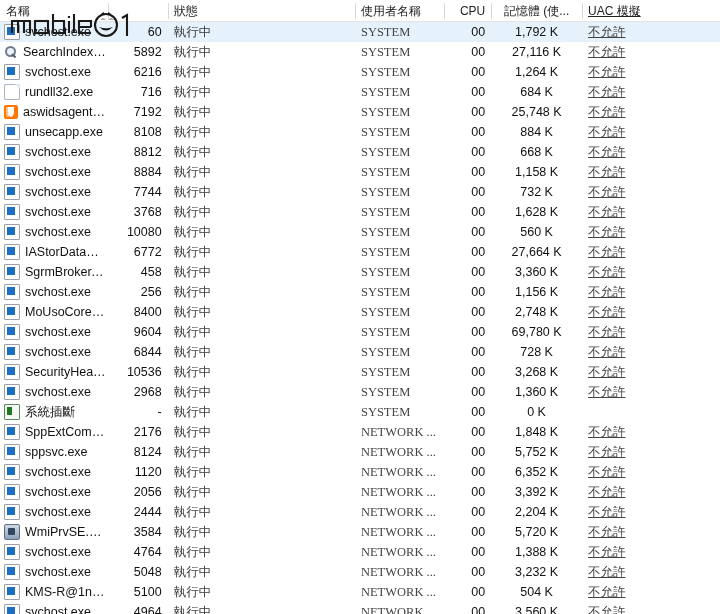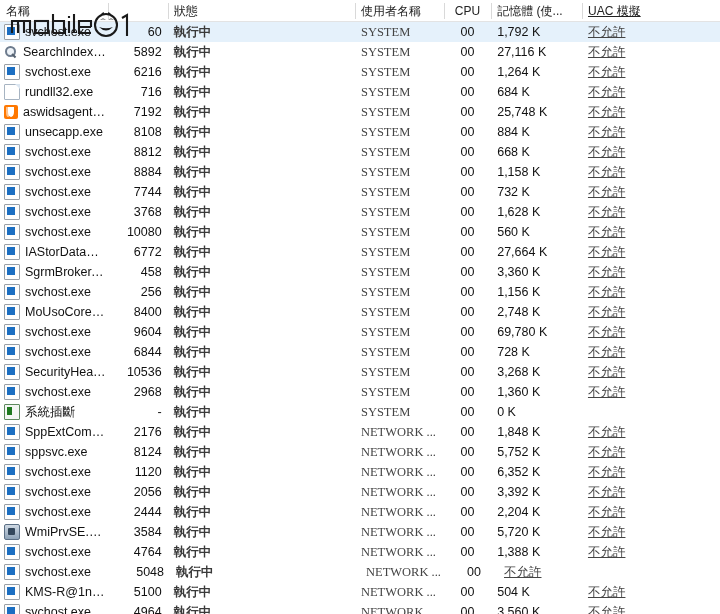--- a/index.html
+++ b/index.html
@@ -53,22 +53,22 @@
     bottom: 3px;
     width: 1px;
     background: #d9d9d9;
   }
 
   
   .c-name  { width: 110px; }
   .c-pid   { width: 60px;  text-align: right; padding-right: 10px; }
   .c-state { width: 190px; }
   .c-user  { width: 90px; font-family: Liberation Serif, serif;  }
-  .c-cpu   { width: 48px;  text-align: center; padding-right: 9px; }
-  .c-mem   { width: 92px;  text-align: left; padding-right: 5px; }
+  .c-cpu   { width: 48px;  text-align: right; padding-right: 9px; }
+  .c-mem   { width: 92px;  text-align: center; padding-right: 5px; }
   .c-uac   { width: 140px; text-decoration: underline; }
 
   
   .list {
     position: absolute;
     top: 22px;
     left: 0;
     width: 720px;
     height: 592px;
     overflow: hidden;
@@ -102,21 +102,21 @@
     overflow: hidden;
     text-overflow: ellipsis;
     white-space: nowrap;
     display: block;
     flex: 1 1 auto;
     min-width: 0;
   }
   .row .cell.c-state,
   .row .cell.c-user,
   .row .cell.c-uac { color: #444444; }
-  .row .cell.c-state { color: #3a3a3a; font-weight: bold; }
+  .row .cell.c-state { color: #3a3a3a; }
 
   
   .ico {
     width: 14px;
     height: 14px;
     flex: 0 0 14px;
     position: relative;
     display: inline-block;
   }
   
@@ -570,20 +570,21 @@
       </div>
       <div class="row">
         <div class="cell c-name">
           <span class="ico ico-gear-window"></span>
           <span class="nm">svchost.exe</span>
         </div>
         <div class="cell c-pid">5048</div>
         <div class="cell c-state">執行中</div>
         <div class="cell c-user">NETWORK ...</div>
         <div class="cell c-cpu">00</div>
+        <div class="cell c-mem">3,232 K</div>
         <div class="cell c-uac">不允許</div>
       </div>
       <div class="row">
         <div class="cell c-name">
           <span class="ico ico-gear-window"></span>
           <span class="nm">KMS-R@1n.exe</span>
         </div>
         <div class="cell c-pid">5100</div>
         <div class="cell c-state">執行中</div>
         <div class="cell c-user">NETWORK ...</div>

